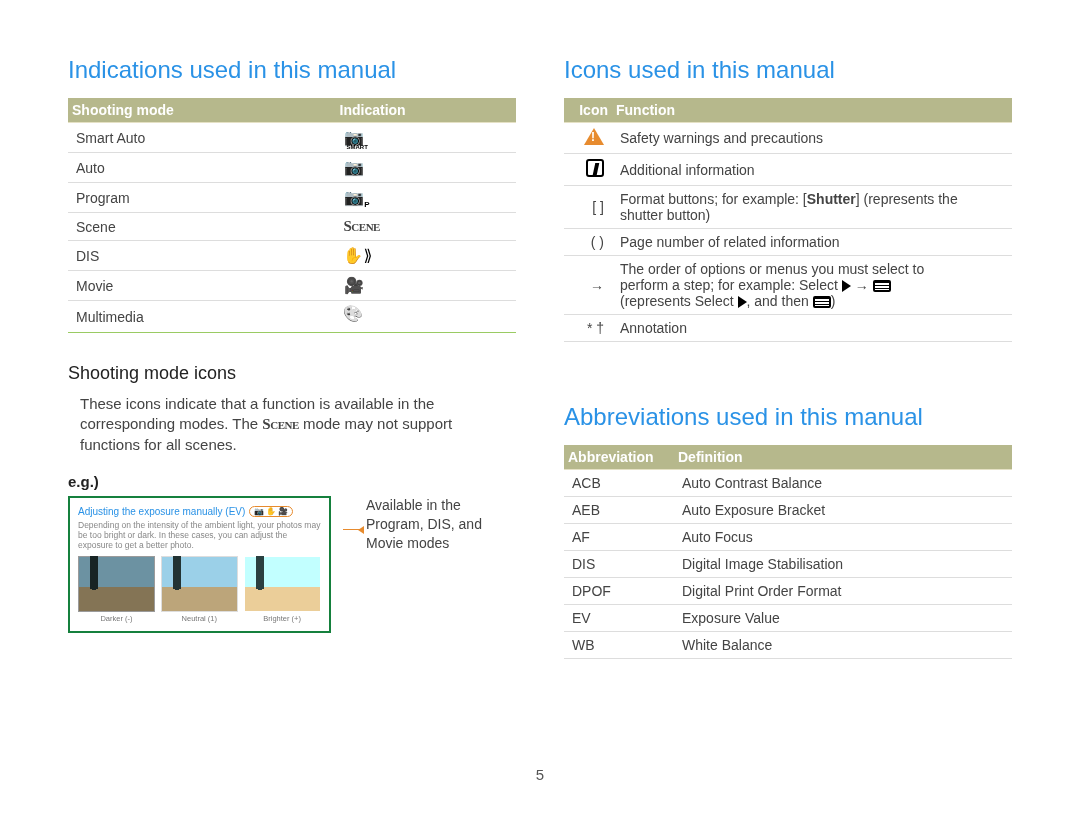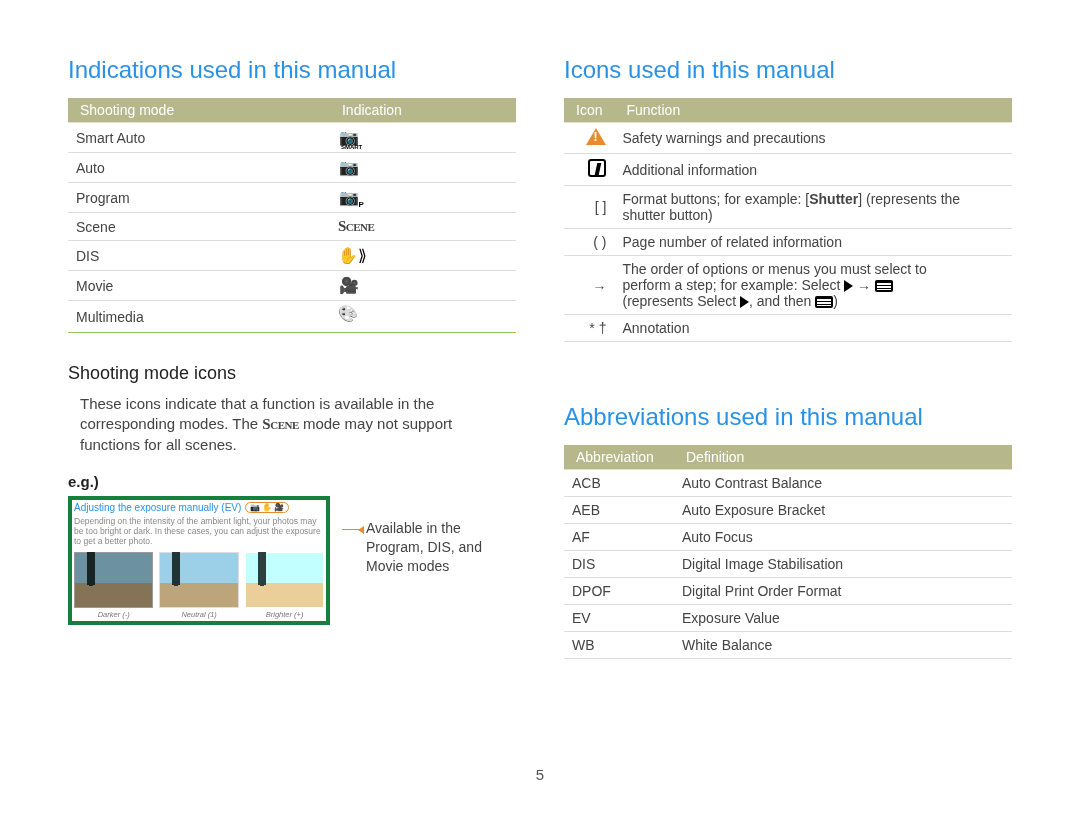--- a/index.html
+++ b/index.html
@@ -35,23 +35,23 @@
     margin: 30px 0 10px 0;
   }
   table {
     width: 100%;
     border-collapse: collapse;
     font-size: 14px;
   }
   thead th {
     background: #b6b88c;
     color: #fff;
-    font-weight: 400;
+    font-weight: 700;
     text-align: left;
-    padding: 4px 12px;
+    padding: 4px 4px;
     border-bottom: 1px solid #e5e1c5;
   }
   tbody td {
     padding: 5px 8px;
     border-bottom: 1px solid #ddd;
     vertical-align: middle;
     color: #444;
   }
   tbody tr:last-child td { border-bottom: 1px solid #9acb63; }
   .no-green-last tbody tr:last-child td { border-bottom: 1px solid #ddd; }
@@ -65,24 +65,24 @@
     font-weight: 300;
   }
   .bold { font-weight: 700; }
   .eg-label { font-weight: 700; font-size: 15px; margin: 18px 0 6px 0; }
   .eg-box {
     display: flex;
     gap: 12px;
     align-items: flex-start;
   }
   .screenshot {
-    border: 4px solid #15803d;
+    border: 2px solid #15803d;
     width: 280px;
     font-size: 9px;
-    padding: 2px;
+    padding: 8px;
     background: #fff;
   }
   .ss-title {
     color: #2a92e6;
     font-size: 10px;
     margin-bottom: 3px;
     display: flex;
     align-items: center;
     gap: 4px;
   }
@@ -108,21 +108,21 @@
   .thumb-img::before {
     content: "";
     position: absolute;
     left: 18%;
     top: 6%;
     width: 4px;
     height: 54%;
     background: #233;
     box-shadow: 0 -3px 0 2px #233;
   }
-  .thumb-caption { font-size: 7.5px; color: #777; margin-top: 2px; font-style: italic; }
+  .thumb-caption { font-size: 7.5px; color: #777; margin-top: 2px; }
   .caption-side {
     font-size: 14px;
     line-height: 1.35;
     color: #444;
   }
   .pointer-line {
     width: 30px;
     height: 1px;
     background: #e78b2e;
     margin-top: 10px;
@@ -243,21 +243,21 @@
           <div class="thumb">
               <div class="thumb-img"></div>
               <div class="thumb-caption">Neutral (1)</div>
             </div>
           <div class="thumb">
               <div class="thumb-img" style="filter:brightness(1.25)"></div>
               <div class="thumb-caption">Brighter (+)</div>
             </div>
         </div>
       </div>
-      <div style="display:flex;align-items:flex-start;margin-top:23px;">
+      <div style="display:flex;align-items:center;">
         <div class="pointer-line"></div>
         <div class="caption-side" style="margin-left:6px;max-width:150px">Available in the Program, DIS, and Movie modes</div>
       </div>
     </div>
   </div>
 
   <div class="col">
     <h1>Icons used in this manual</h1>
 
     <table class="no-green-last">

